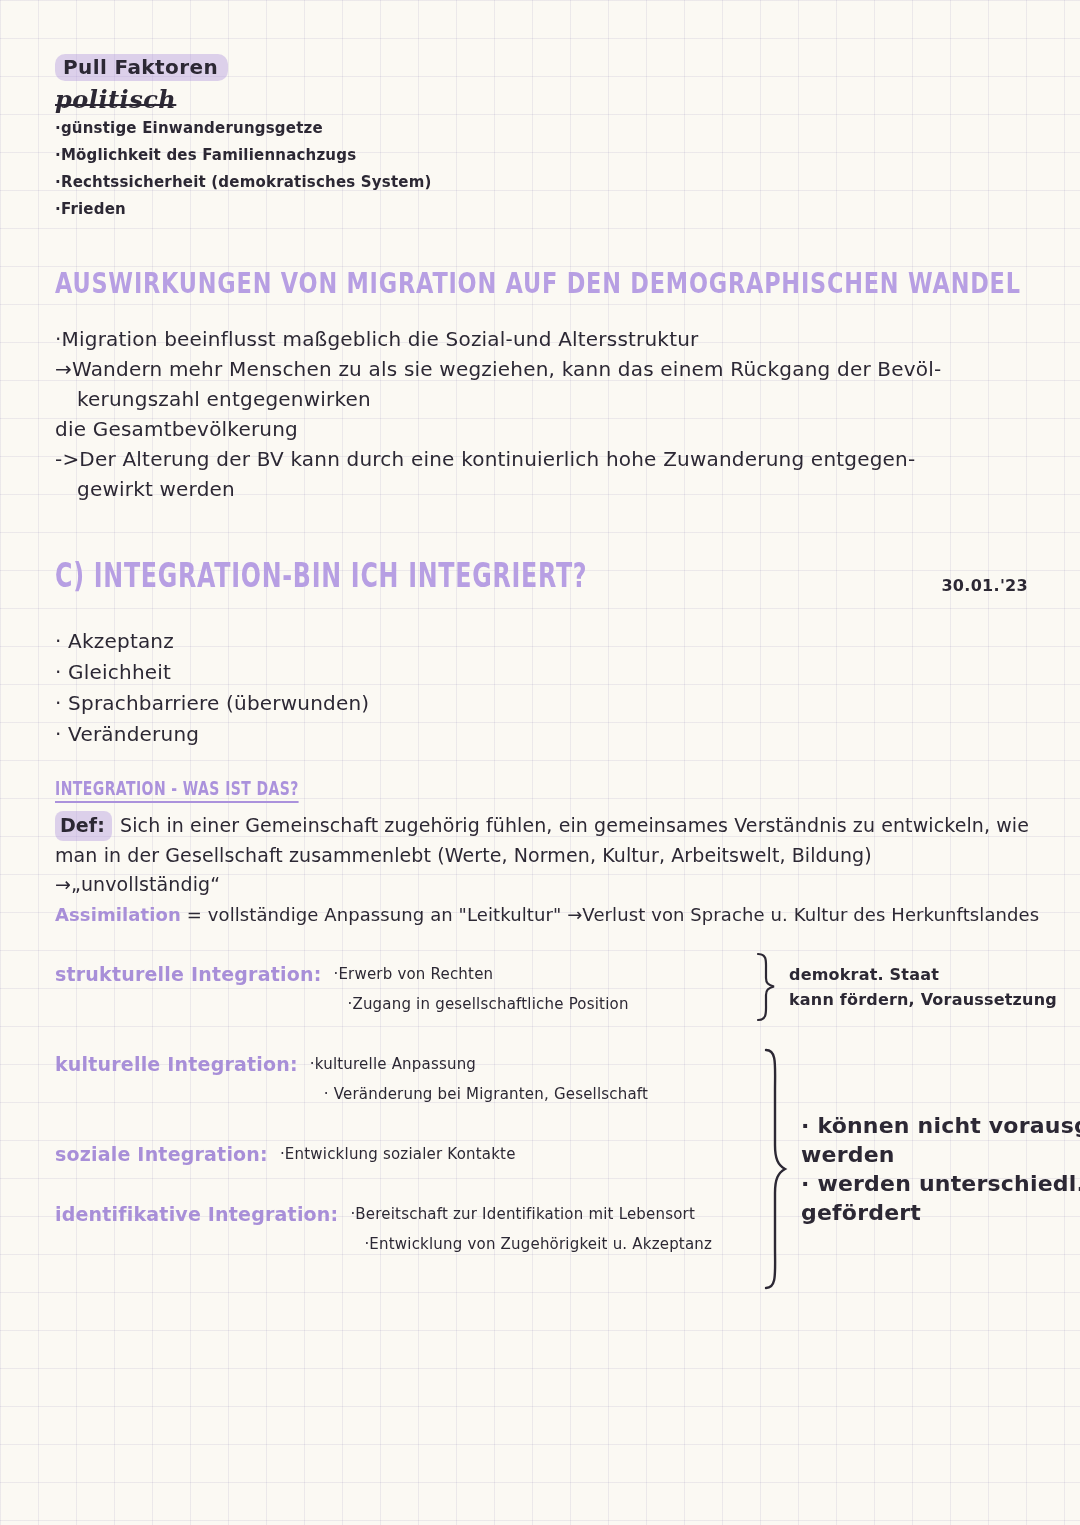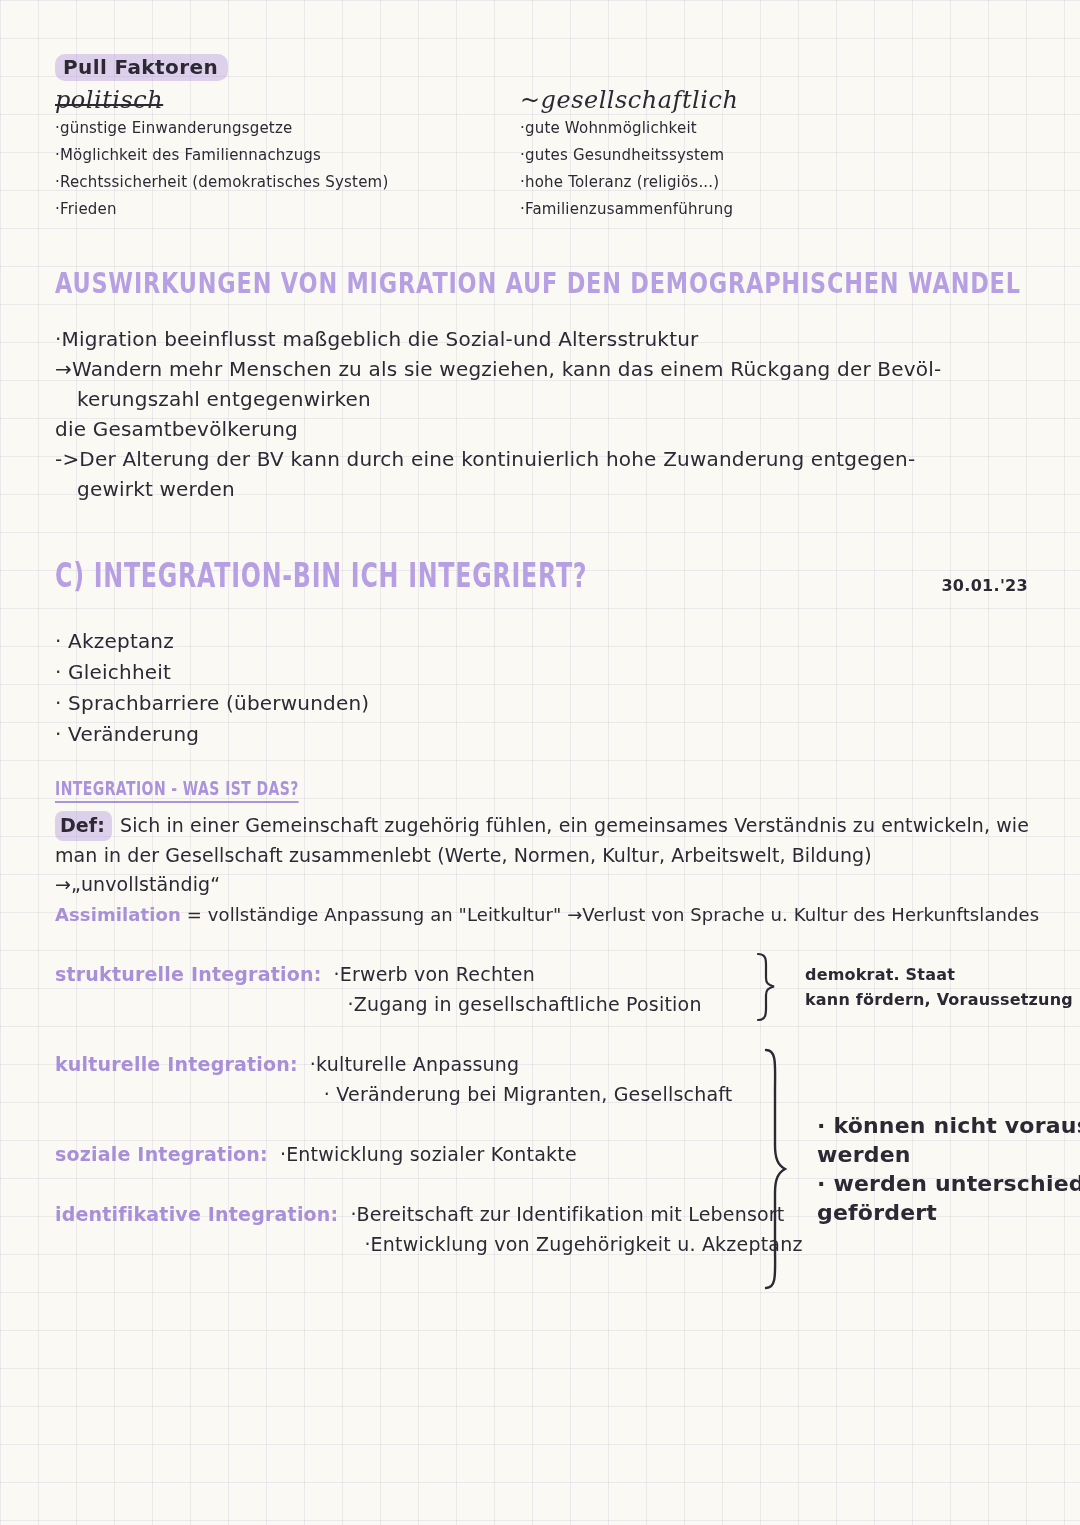--- a/index.html
+++ b/index.html
@@ -18,21 +18,21 @@
 
   .highlight {
     background:rgba(171,142,222,0.38);
     border-radius:10px;
     padding:1px 10px 2px 8px;
     display:inline-block;
   }
   .pull-title { font-weight:bold; font-size:20px; letter-spacing:0.4px; }
 
   .pull-cols { display:flex; margin-top:4px; }
-  .pull-col { width:465px; }
+  .pull-col { width:465px;font-weight:bold; }
   .pull-col.right { width:auto; }
   .cursive {
     font-family:"DejaVu Serif", serif; font-style:italic;
     font-size:24px; letter-spacing:0.5px; line-height:30px;
   }
   .cursive.struck { text-decoration:underline; text-decoration-thickness:1.5px; text-underline-offset:-4px; text-decoration-skip-ink:none; }
   .note-line { font-size:15px; line-height:27px; letter-spacing:0.2px; }
 
   .h1 {
     margin-top:44px; margin-bottom:24px;
@@ -64,52 +64,45 @@
   .para { margin-top:8px; max-width:1005px; font-size:19px; line-height:29px; letter-spacing:0.1px; }
   .para .def-pill { font-weight:bold; padding:0 7px 1px 5px; border-radius:8px; margin-right:2px; }
   .para.assim { font-size:18px; line-height:28px; margin-top:2px; }
   .purple-label { color:#a88fd8; font-weight:bold; }
   .u-word { text-underline-offset:3px; }
 
   .itypes { position:relative; margin-top:30px; }
   .itype { display:flex; align-items:flex-start; margin-bottom:30px; }
   .tlabel { color:#a88fd8; font-weight:bold; font-size:19px; line-height:30px; margin-right:12px; white-space:nowrap; letter-spacing:0.2px; }
   .tlines { display:flex; flex-direction:column; }
-  .tline { font-size:19px; line-height:30px; letter-spacing:0.2px; }
+  .tline { font-size:15px; line-height:30px; letter-spacing:0.2px; }
   .tline.l2 { padding-left:14px; }
   .itype.soziale .tline.l2 { padding-left:58px; font-size:17px; font-weight:bold; }
 
   .brace-note { position:absolute; display:flex; align-items:center; }
-  .brace-note .txt { margin-left:26px; }
+  .brace-note .txt { margin-left:10px; }
   .brace-note .bline { font-size:16px; line-height:25px; font-weight:bold; letter-spacing:0.2px; white-space:nowrap; }
   .brace-note.large .bline { font-size:22px; font-weight:bold; line-height:29px; }
   .brace-note.small { left:698px; top:-8px; }
   .brace-note.large { left:706px; top:88px; }
 </style>
 </head>
 <body>
 
 <div class="page">
 
   <div>
     <span class="highlight pull-title">Pull Faktoren</span>
     <div class="pull-cols">
       <div class="pull-col">
         <div class="cursive struck">politisch</div>
         <div class="note-line">·günstige Einwanderungsgetze</div>
         <div class="note-line">·Möglichkeit des Familiennachzugs</div>
         <div class="note-line">·Rechtssicherheit (demokratisches System)</div>
         <div class="note-line">·Frieden</div>
-      </div>
-      <div class="pull-col right">
-        <div class="cursive">~gesellschaftlich</div>
-        <div class="note-line">·gute Wohnmöglichkeit</div>
-        <div class="note-line">·gutes Gesundheitssystem</div>
-        <div class="note-line">·hohe Toleranz (religiös...)</div>
-        <div class="note-line">·Familienzusammenführung</div>
       </div>
     </div>
   </div>
 
   <div class="h1">AUSWIRKUNGEN VON MIGRATION AUF DEN DEMOGRAPHISCHEN WANDEL</div>
   <div>
     <div class="body-line">·Migration beeinflusst maßgeblich die Sozial-und Altersstruktur</div>
     <div class="body-line">→Wandern mehr Menschen zu als sie wegziehen, kann das einem Rückgang der Bevöl-</div>
     <div class="body-line indent">kerungszahl entgegenwirken</div>
     <div class="body-line">die Gesamtbevölkerung</div>

